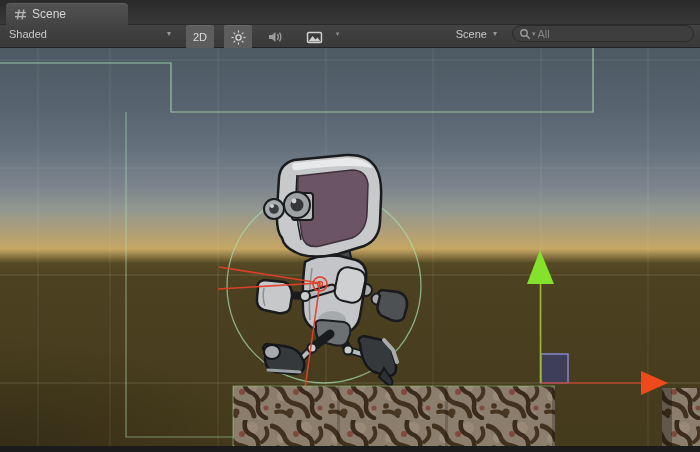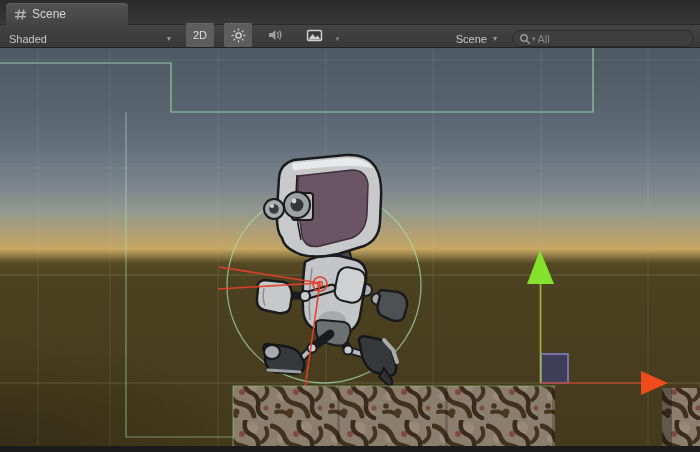--- a/index.html
+++ b/index.html
@@ -13,21 +13,21 @@
   .tabbar{position:absolute;top:0;left:0;width:700px;height:25px;
     background:linear-gradient(#2a2a2a,#383838);border-bottom:1px solid #2a2a2a;}
   .tab{position:absolute;left:6px;top:3px;width:122px;height:22px;
     background:linear-gradient(#525252,#444);border-radius:4px 4px 0 0;
     display:flex;align-items:center;padding:0 8px;gap:5px;
     box-shadow:inset 0 1px 0 rgba(255,255,255,.08);}
   .tab-label{color:#d6d6d6;font-size:12px;}
   
   .toolbar{position:absolute;top:25px;left:0;width:700px;height:23px;
     background:linear-gradient(#434343,#393939);border-bottom:1px solid #1f2327;
-    display:flex;align-items:flex-end;padding:0 4px;gap:2px;}
+    display:flex;align-items:flex-start;padding:0 4px;gap:2px;}
   .dropdown{display:flex;align-items:center;height:17px;padding:0 5px;
     color:#c8c8c8;font-size:11px;border-radius:2px;cursor:default;}
   .dropdown .arr{color:#999;font-size:8px;margin-left:6px;}
   .dd-shaded{width:172px;justify-content:space-between;}
   .tbtn{display:flex;align-items:center;justify-content:center;height:17px;
     min-width:28px;border:none;background:transparent;border-radius:2px;
     color:#dedede;font-size:11px;font-family:inherit;padding:12px 4px;}
   .tbtn.active{background:#5d5d5d;box-shadow:inset 0 1px 0 rgba(255,255,255,.07);}
   .tbtn.narrow{min-width:14px;padding:0 2px;}
   .sep{width:6px;}

